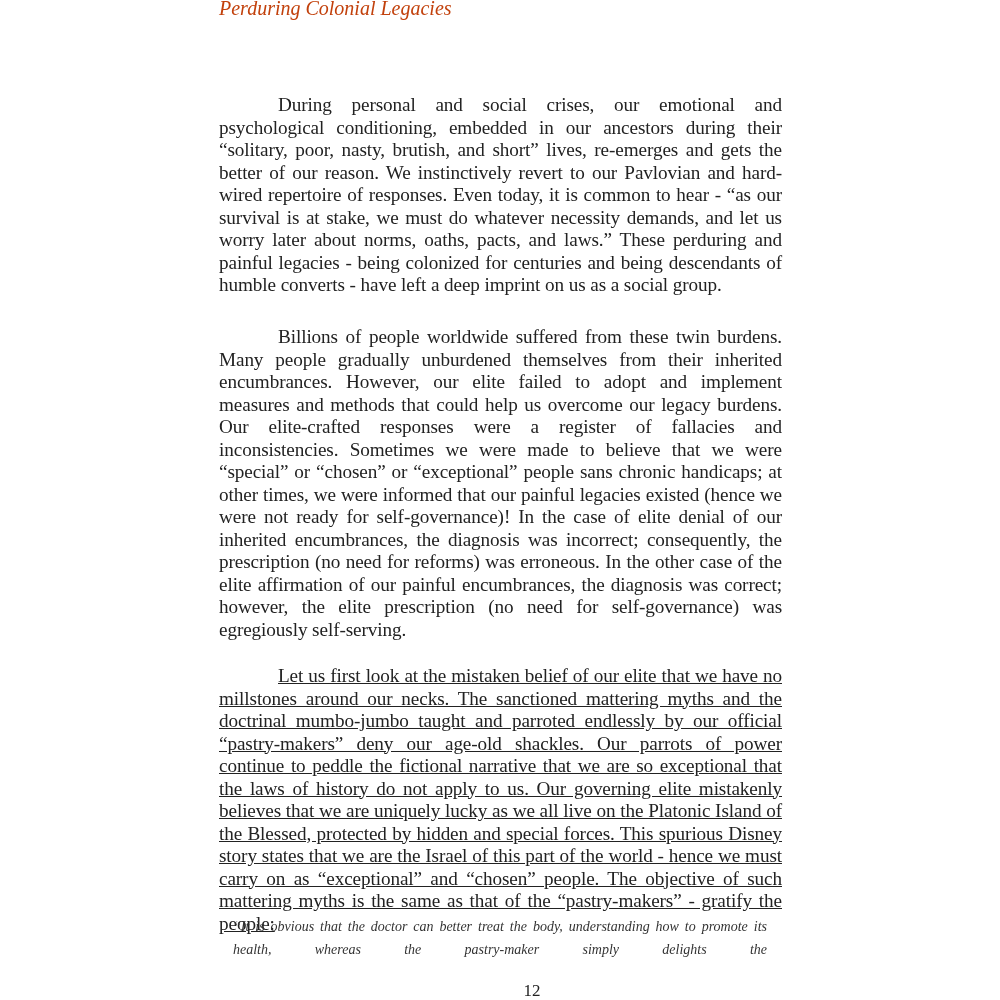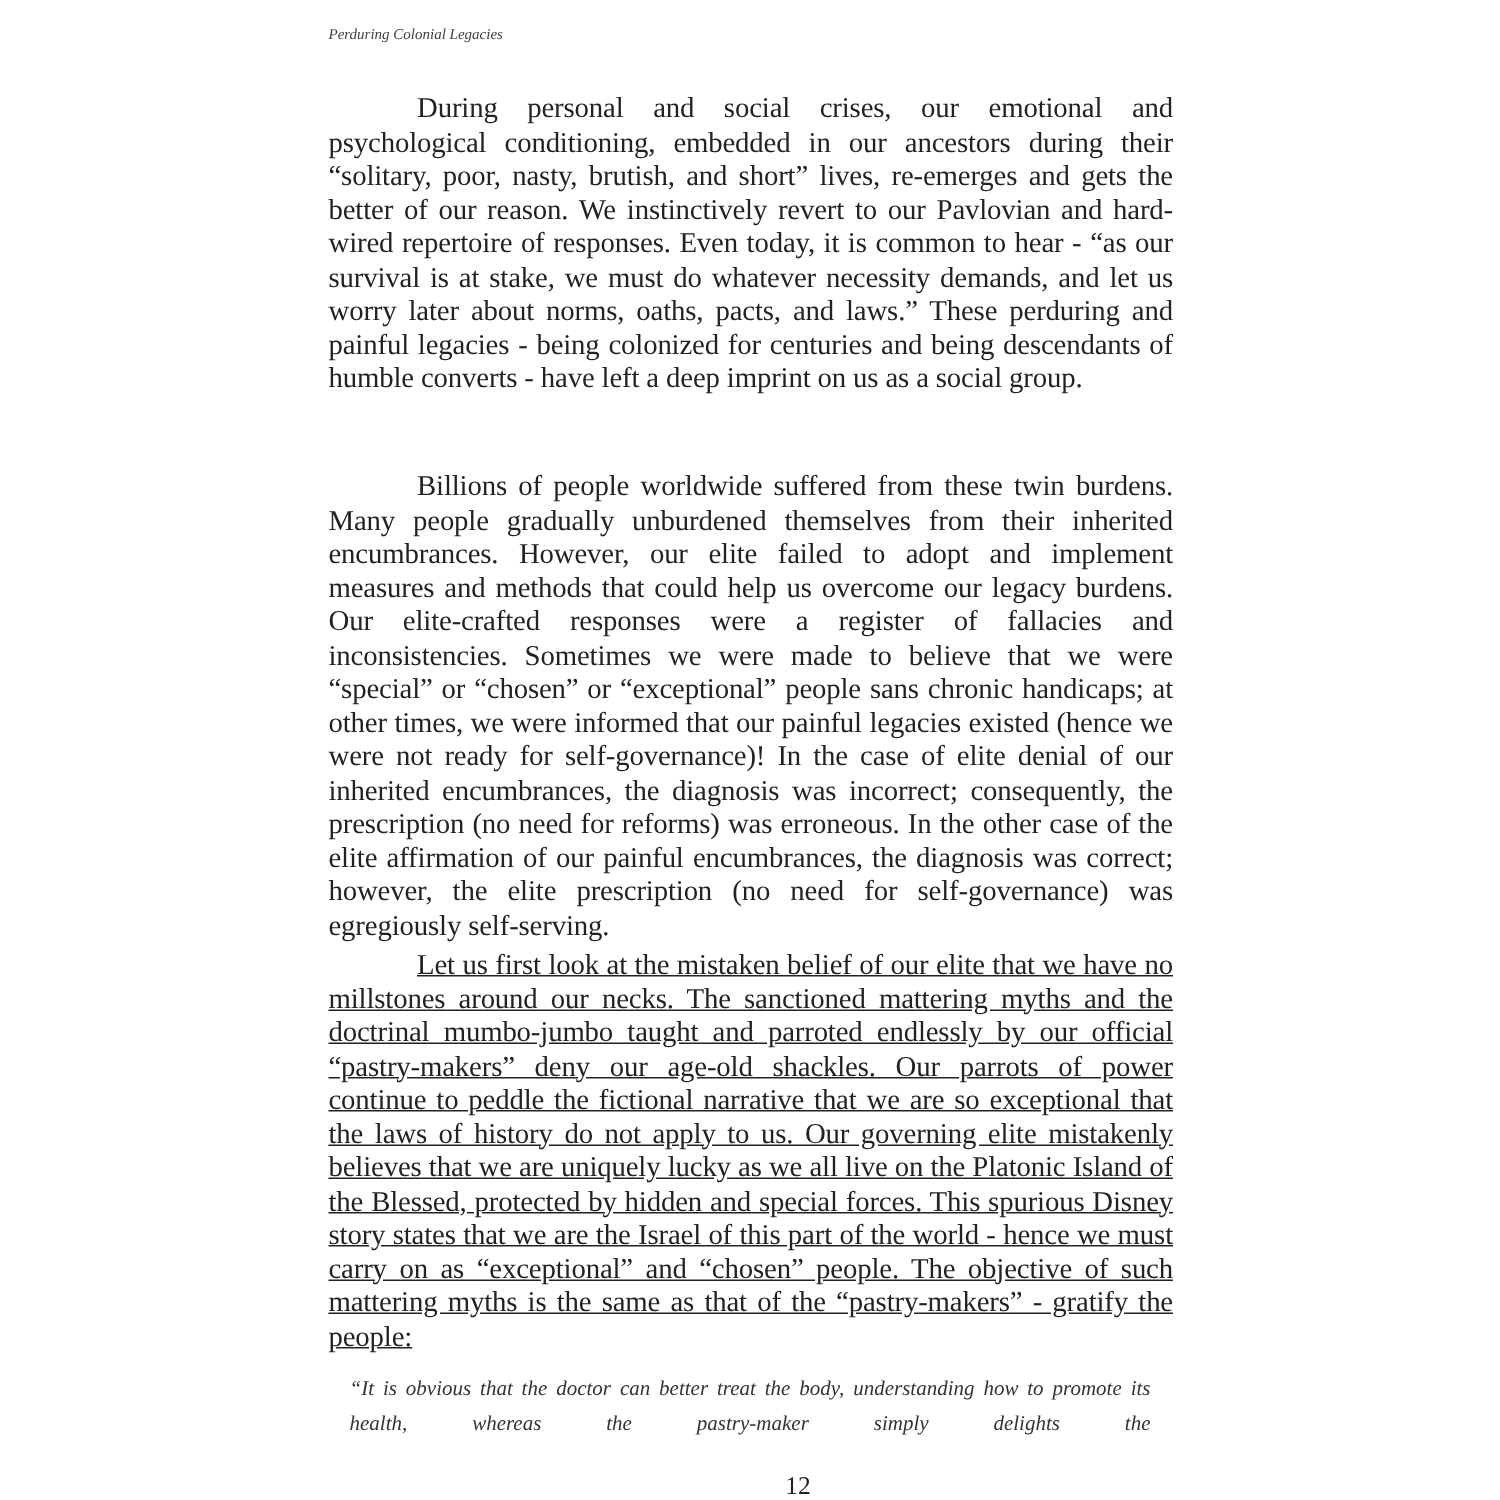--- a/index.html
+++ b/index.html
@@ -11,39 +11,39 @@
       width: 1000px;
       height: 1000px;
       position: relative;
       overflow: hidden;
       font-family: "Liberation Serif", "DejaVu Serif", serif;
       color: #222222;
     }
     .running-header {
       position: absolute;
       left: 219px;
-      top: 16px;
+      top: 0px;
       font-style: italic;
-      font-size: 10px;
-      color: #404040;
+      font-size: 20px;
+      color: #c2410c;
       line-height: 16px;
     }
     .body-text {
       position: absolute;
       left: 219px;
       width: 563px;
       font-size: 19.2px;
       line-height: 22.5px;
       text-align: justify;
       margin: 0;
       letter-spacing: -0.1px;
     }
-    .para { text-indent: 59px; }
+    .para { text-indent: 59px; margin-top: 32px; }
     #p1 { top: 62px; }
-    #p2 { top: 314px; }
+    #p2 { top: 294px; }
     #p3 { top: 633px; text-decoration: underline; }
     .quote {
       position: absolute;
       left: 233px;
       width: 534px;
       top: 916px;
       font-style: italic;
       font-size: 14px;
       line-height: 22.5px;
       text-align: justify;

